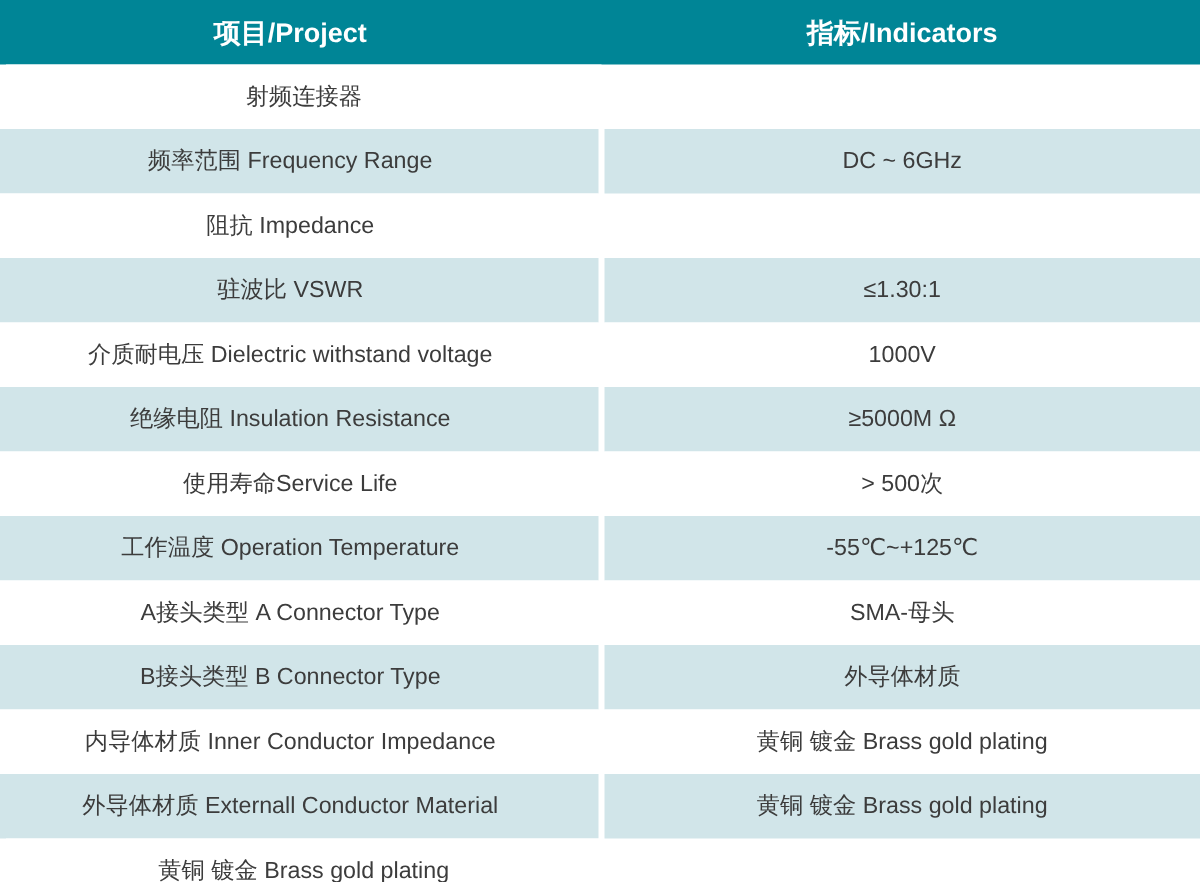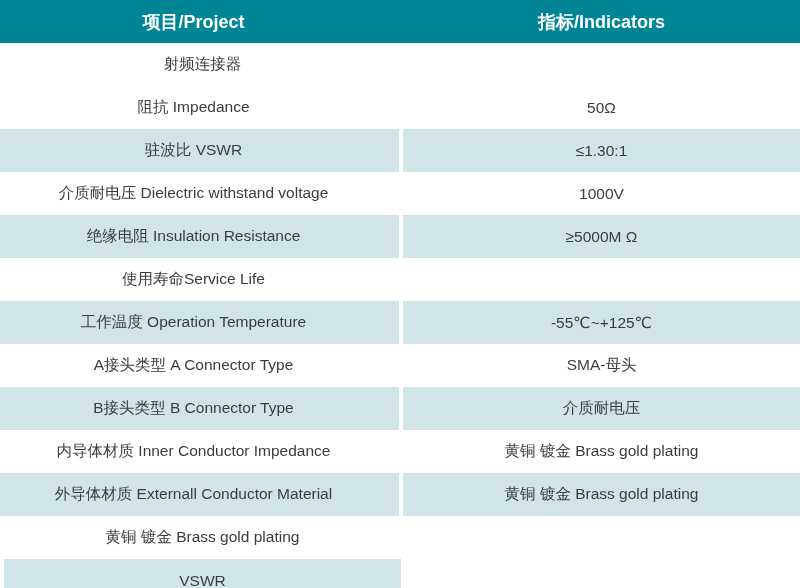--- a/index.html
+++ b/index.html
@@ -53,29 +53,35 @@
     </div>
   </div>
   <div id="rows">
   <div class="row plain">
     <div class="col-gap"></div>
     <div class="cell right">
       <span>射频连接器</span>
     </div>
   </div>
 
+  <div class="row alt">
+    <div class="cell left">
+      <span>频率范围 Frequency Range</span>
+    </div>
+    <div class="col-gap"></div>
+    <div class="cell right">
+      <span>DC ~ 6GHz</span>
+    </div>
+  </div>
 
   <div class="row plain">
     <div class="cell left">
       <span>阻抗 Impedance</span>
     </div>
     <div class="col-gap"></div>
-    <div class="cell right">
-      <span>50Ω</span>
-    </div>
   </div>
 
   <div class="row alt">
     <div class="cell left">
       <span>驻波比 VSWR</span>
     </div>
     <div class="col-gap"></div>
     <div class="cell right">
       <span>≤1.30:1</span>
     </div>
@@ -99,20 +105,23 @@
     <div class="cell right">
       <span>≥5000M Ω</span>
     </div>
   </div>
 
   <div class="row plain">
     <div class="cell left">
       <span>使用寿命Service Life</span>
     </div>
     <div class="col-gap"></div>
+    <div class="cell right">
+      <span>&gt; 500次</span>
+    </div>
   </div>
 
   <div class="row alt">
     <div class="cell left">
       <span>工作温度 Operation Temperature</span>
     </div>
     <div class="col-gap"></div>
     <div class="cell right">
       <span>-55℃~+125℃</span>
     </div>
@@ -127,21 +136,21 @@
       <span>SMA-母头</span>
     </div>
   </div>
 
   <div class="row alt">
     <div class="cell left">
       <span>B接头类型 B Connector Type</span>
     </div>
     <div class="col-gap"></div>
     <div class="cell right">
-      <span>介质耐电压</span>
+      <span>外导体材质</span>
     </div>
   </div>
 
   <div class="row plain">
     <div class="cell left">
       <span>内导体材质 Inner Conductor Impedance</span>
     </div>
     <div class="col-gap"></div>
     <div class="cell right">
       <span>黄铜 镀金 Brass gold plating</span>

